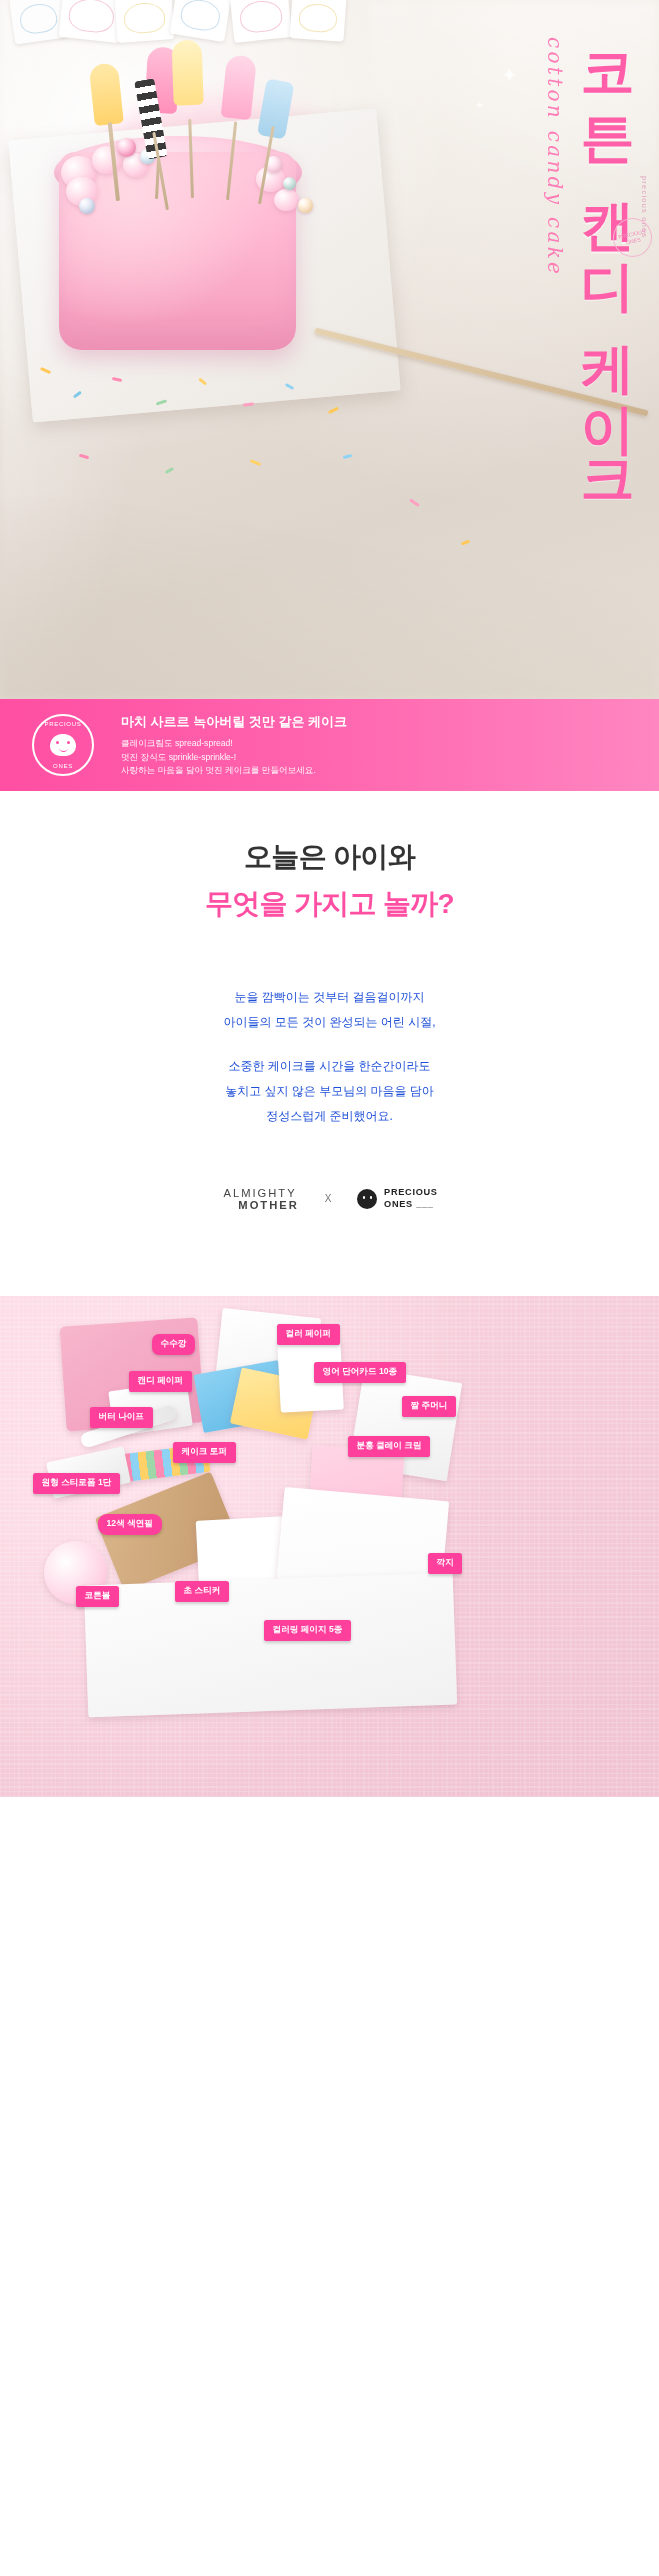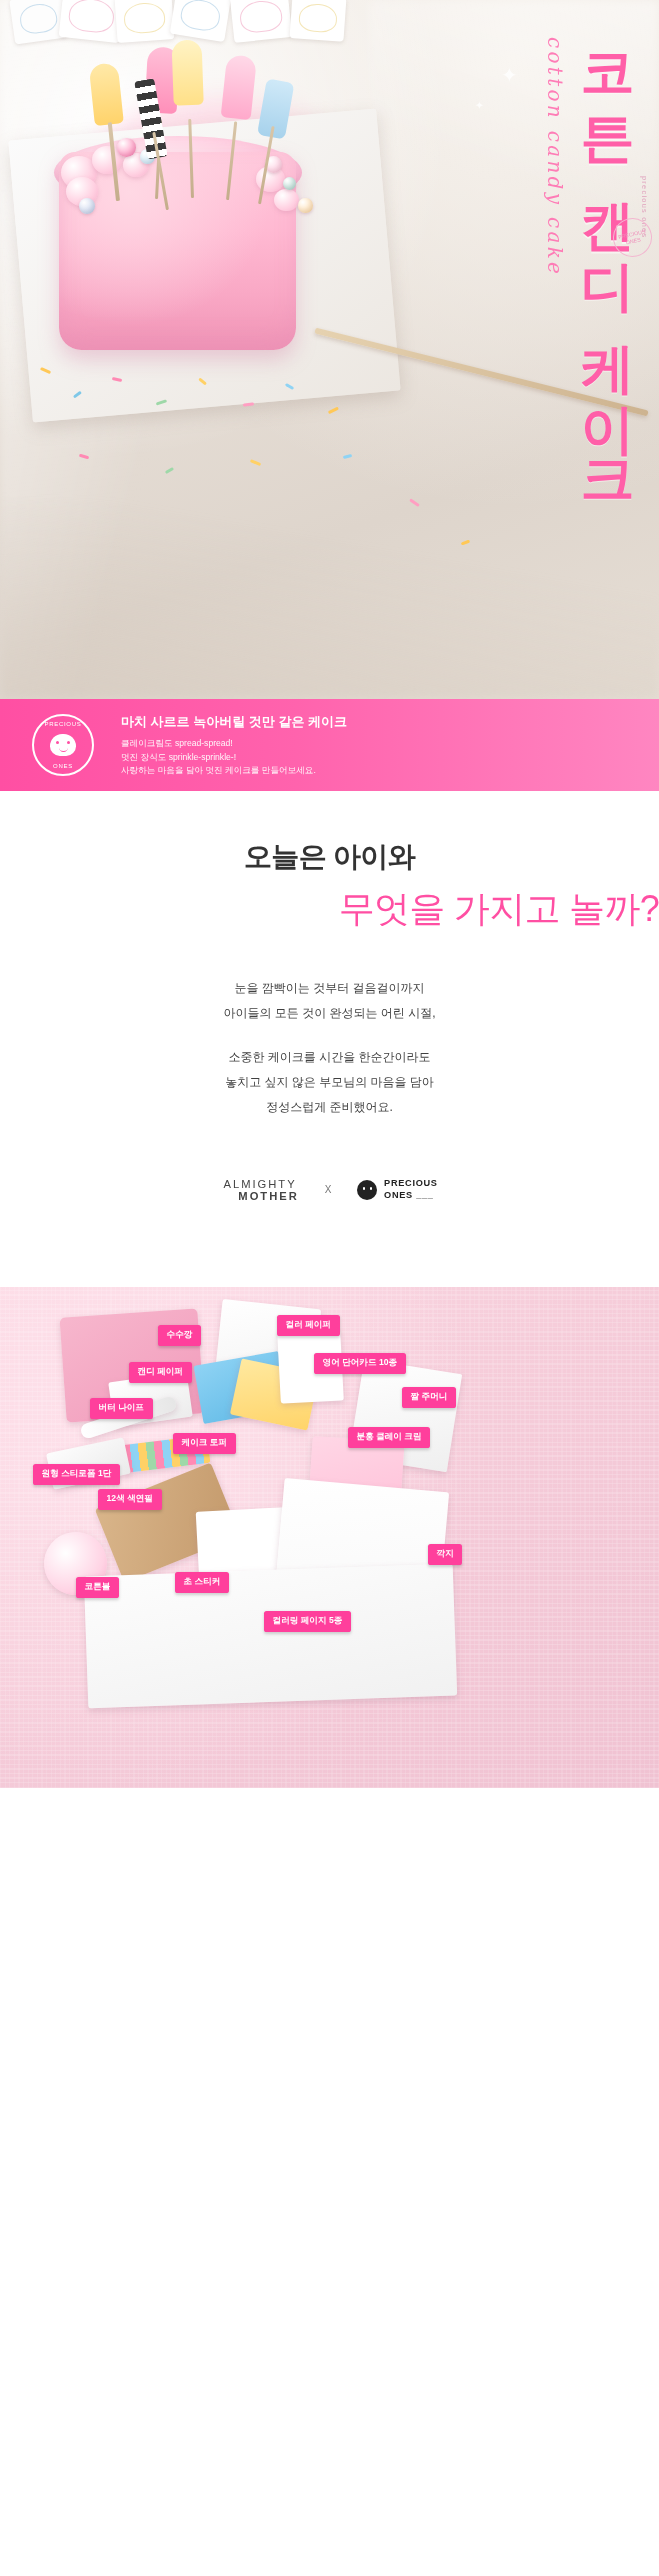--- a/index.html
+++ b/index.html
@@ -118,22 +118,22 @@
   .bl-face:before,.bl-face:after{content:"";position:absolute;top:7.3px;width:3.3px;height:3.3px;border-radius:50%;background:#ff4fa3;}
   .bl-face:before{left:6px;} .bl-face:after{right:6px;}
   .bl-smile{position:absolute;left:8.6px;top:13px;width:9.2px;height:4.6px;border-bottom:1.3px solid #ff4fa3;border-radius:0 0 6.6px 6.6px;}
   .banner-txt{margin-left:27px;color:#fff;}
   .banner-h{font-size:13px;font-weight:bold;margin-bottom:6.6px;}
   .banner-l{font-size:8.6px;line-height:1.55;opacity:.95;}
 
   
   .sec2{width:659px;padding:47px 0 59px;text-align:center;background:#fff;}
   .s2-h1{font-size:28px;font-weight:bold;color:#333;letter-spacing:-0.7px;}
-  .s2-h2{font-size:36px;font-weight:normal;color:#ff4fa3;letter-spacing:-0.7px;margin-top:9.2px;text-align:right;}
-  .s2-body{margin-top:42px;font-size:12px;line-height:2.1;color:#404040;}
+  .s2-h2{font-size:28px;font-weight:bold;color:#ff4fa3;letter-spacing:-0.7px;margin-top:9.2px;}
+  .s2-body{margin-top:62px;font-size:12px;line-height:2.1;color:#1d4ed8;}
   .s2-body .gap{display:block;height:18.5px;}
   .logos{margin-top:57px;display:flex;align-items:center;justify-content:center;gap:26px;}
   .logo-am{display:flex;flex-direction:column;align-items:center;color:#444;}
   .logo-am .l1{font-size:11.2px;letter-spacing:2px;font-weight:normal;}
   .logo-am .l2{font-size:11.2px;letter-spacing:2px;font-weight:bold;margin-left:17px;}
   .logo-x{font-size:10px;color:#777;}
   .logo-po{display:flex;align-items:center;gap:6.6px;color:#222;}
   .po-mark{width:20px;height:20px;border-radius:50%;background:#222;position:relative;}
   .po-mark:before,.po-mark:after{content:"";position:absolute;top:7.3px;width:2.6px;height:2.6px;background:#fff;border-radius:50%;}
   .po-mark:before{left:5.3px;} .po-mark:after{right:5.3px;}
@@ -315,30 +315,30 @@
     <div class="obj" style="left:123px;top:153px;width:86px;height:28px;background:repeating-linear-gradient(90deg,#ff8ab4 0 8px,#8fd3f4 8px 16px,#ffd166 16px 24px,#9ed8a8 24px 32px);transform:rotate(-7deg);border-radius:2.6px;"></div>
     <div class="obj" style="left:310px;top:152px;width:92px;height:79px;background:linear-gradient(160deg,#ffd7e6,#ffc0d8);transform:rotate(4deg);border-radius:4px;"></div>
     <div class="obj" style="left:49px;top:158px;width:79px;height:37px;background:linear-gradient(160deg,#fdfdfd,#eaeaea);transform:rotate(-12deg);border-radius:3.3px;"></div>
     <div class="obj" style="left:105px;top:196px;width:125px;height:79px;background:linear-gradient(120deg,#d9b58a,#c49a6c);transform:rotate(-22deg);border-radius:4px;"></div>
     <div class="obj" style="left:395px;top:218px;width:46px;height:46px;background:linear-gradient(160deg,#fafafa,#e4e4e4);transform:rotate(14deg);border-radius:5.3px;"></div>
     <div class="obj" style="left:44px;top:245px;width:63px;height:63px;border-radius:50%;background:radial-gradient(circle at 36% 32%,#ffffff,#ffd3e4 65%,#f7a9c8);transform:rotate(-6deg);"></div>
     <div class="obj" style="left:198px;top:221px;width:145px;height:92px;background:#fff;transform:rotate(-3deg);"></div>
     <div class="obj" style="left:277px;top:198px;width:165px;height:171px;background:linear-gradient(170deg,#ffffff,#f6f6f6);transform:rotate(5deg);"></div>
     <div class="obj" style="left:86px;top:283px;width:369px;height:132px;background:linear-gradient(170deg,#fdfdfd,#f1f1f1);transform:rotate(-2deg);"></div>
 
-    <div class="lbl" style="left:158px;top:38px;">수수깡</div>
+    <div class="lbl" style="left:152px;top:38px;border-radius:7px;">수수깡</div>
     <div class="lbl" style="left:277px;top:28px;">컬러 페이퍼</div>
     <div class="lbl" style="left:129px;top:75px;">캔디 페이퍼</div>
     <div class="lbl" style="left:314px;top:66px;">영어 단어카드 10종</div>
     <div class="lbl" style="left:90px;top:111px;">버터 나이프</div>
     <div class="lbl" style="left:402px;top:100px;">짤 주머니</div>
     <div class="lbl" style="left:173px;top:146px;">케이크 토퍼</div>
     <div class="lbl" style="left:348px;top:140px;">분홍 클레이 크림</div>
     <div class="lbl" style="left:33px;top:177px;">원형 스티로폼 1단</div>
-    <div class="lbl" style="left:98px;top:202px;">12색 색연필</div>
+    <div class="lbl" style="left:98px;top:218px;border-radius:9px;">12색 색연필</div>
     <div class="lbl" style="left:428px;top:257px;">깍지</div>
     <div class="lbl" style="left:76px;top:290px;">코튼볼</div>
     <div class="lbl" style="left:175px;top:285px;">초 스티커</div>
     <div class="lbl" style="left:264px;top:324px;">컬러링 페이지 5종</div>
   </div>
 
 </div>
 
 
 </body></html>

